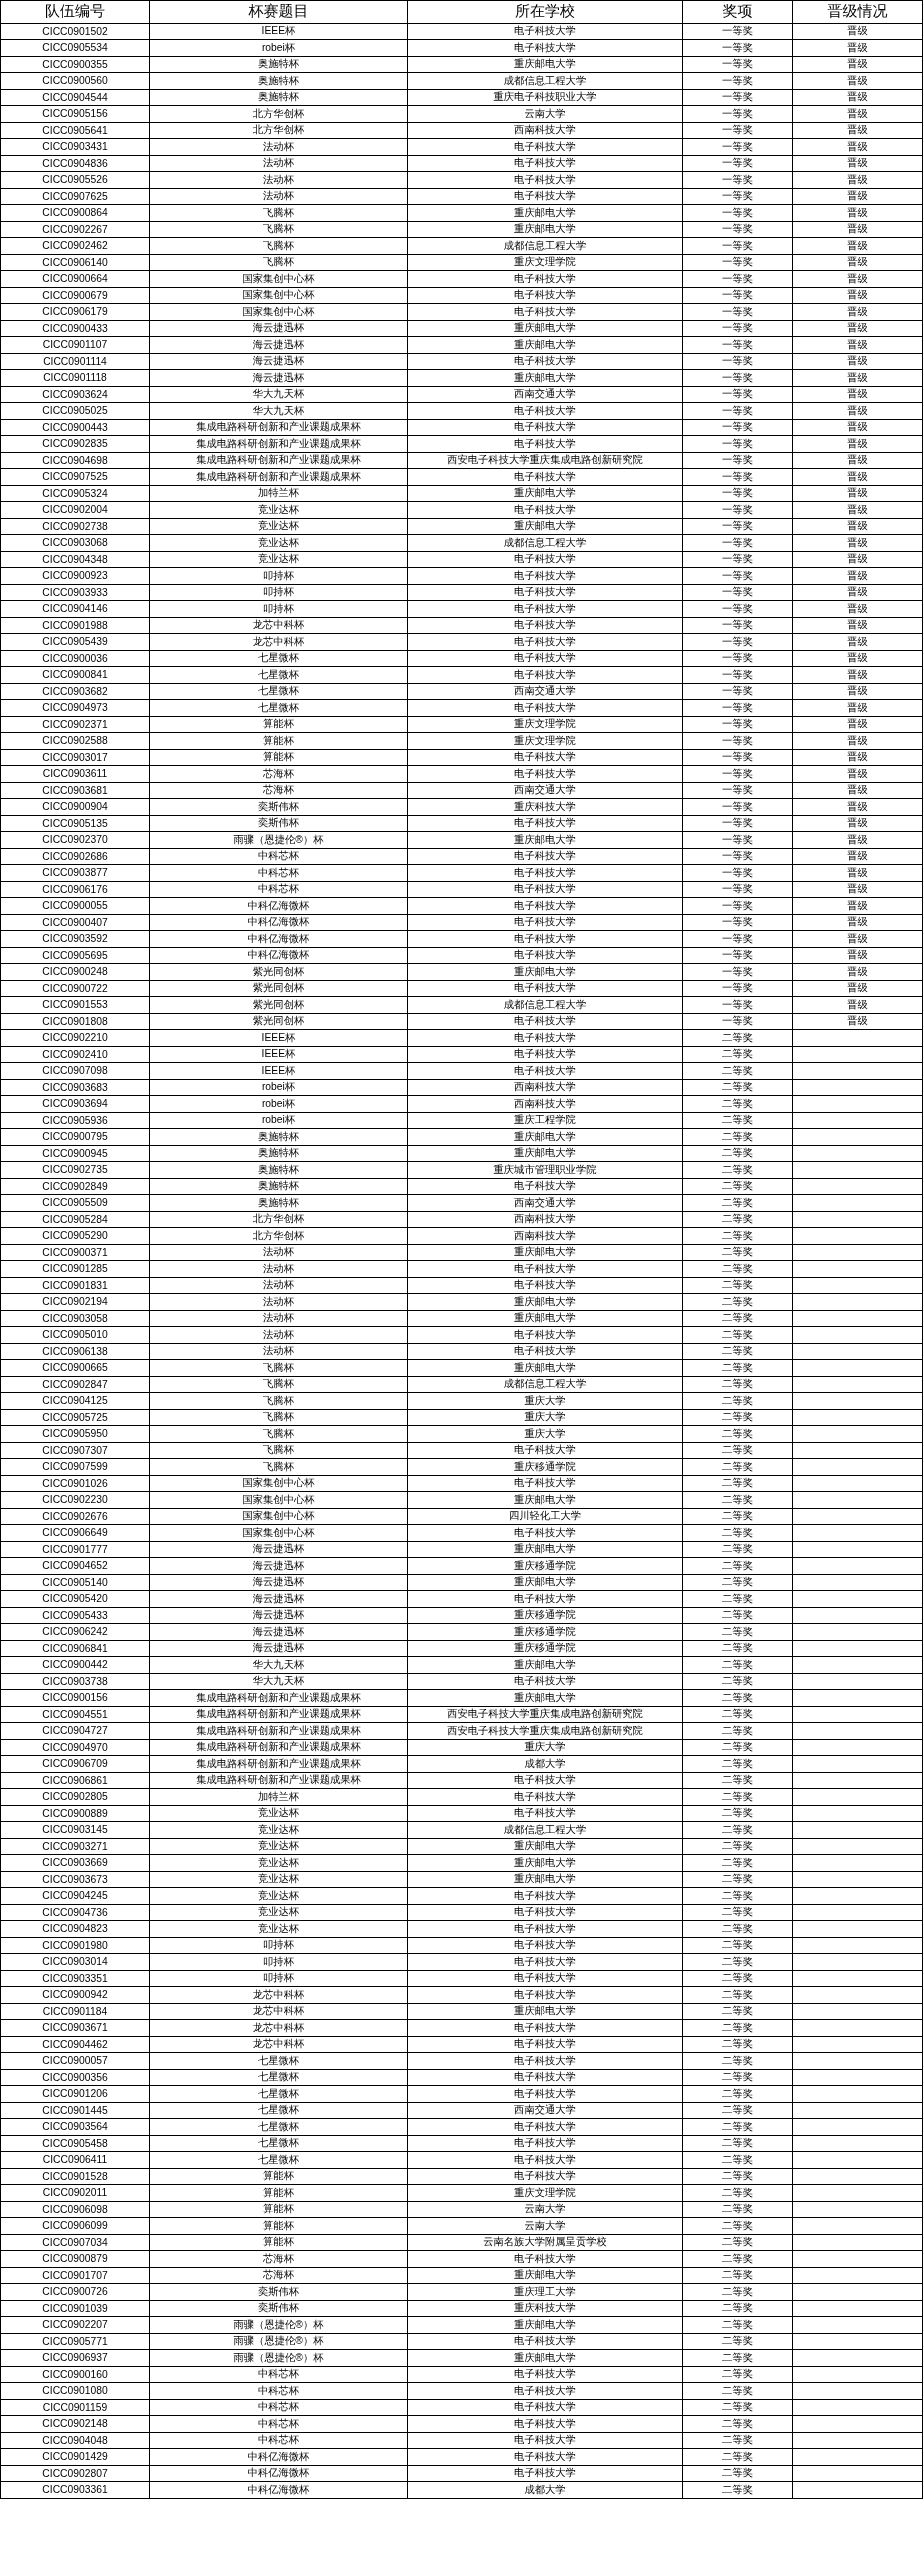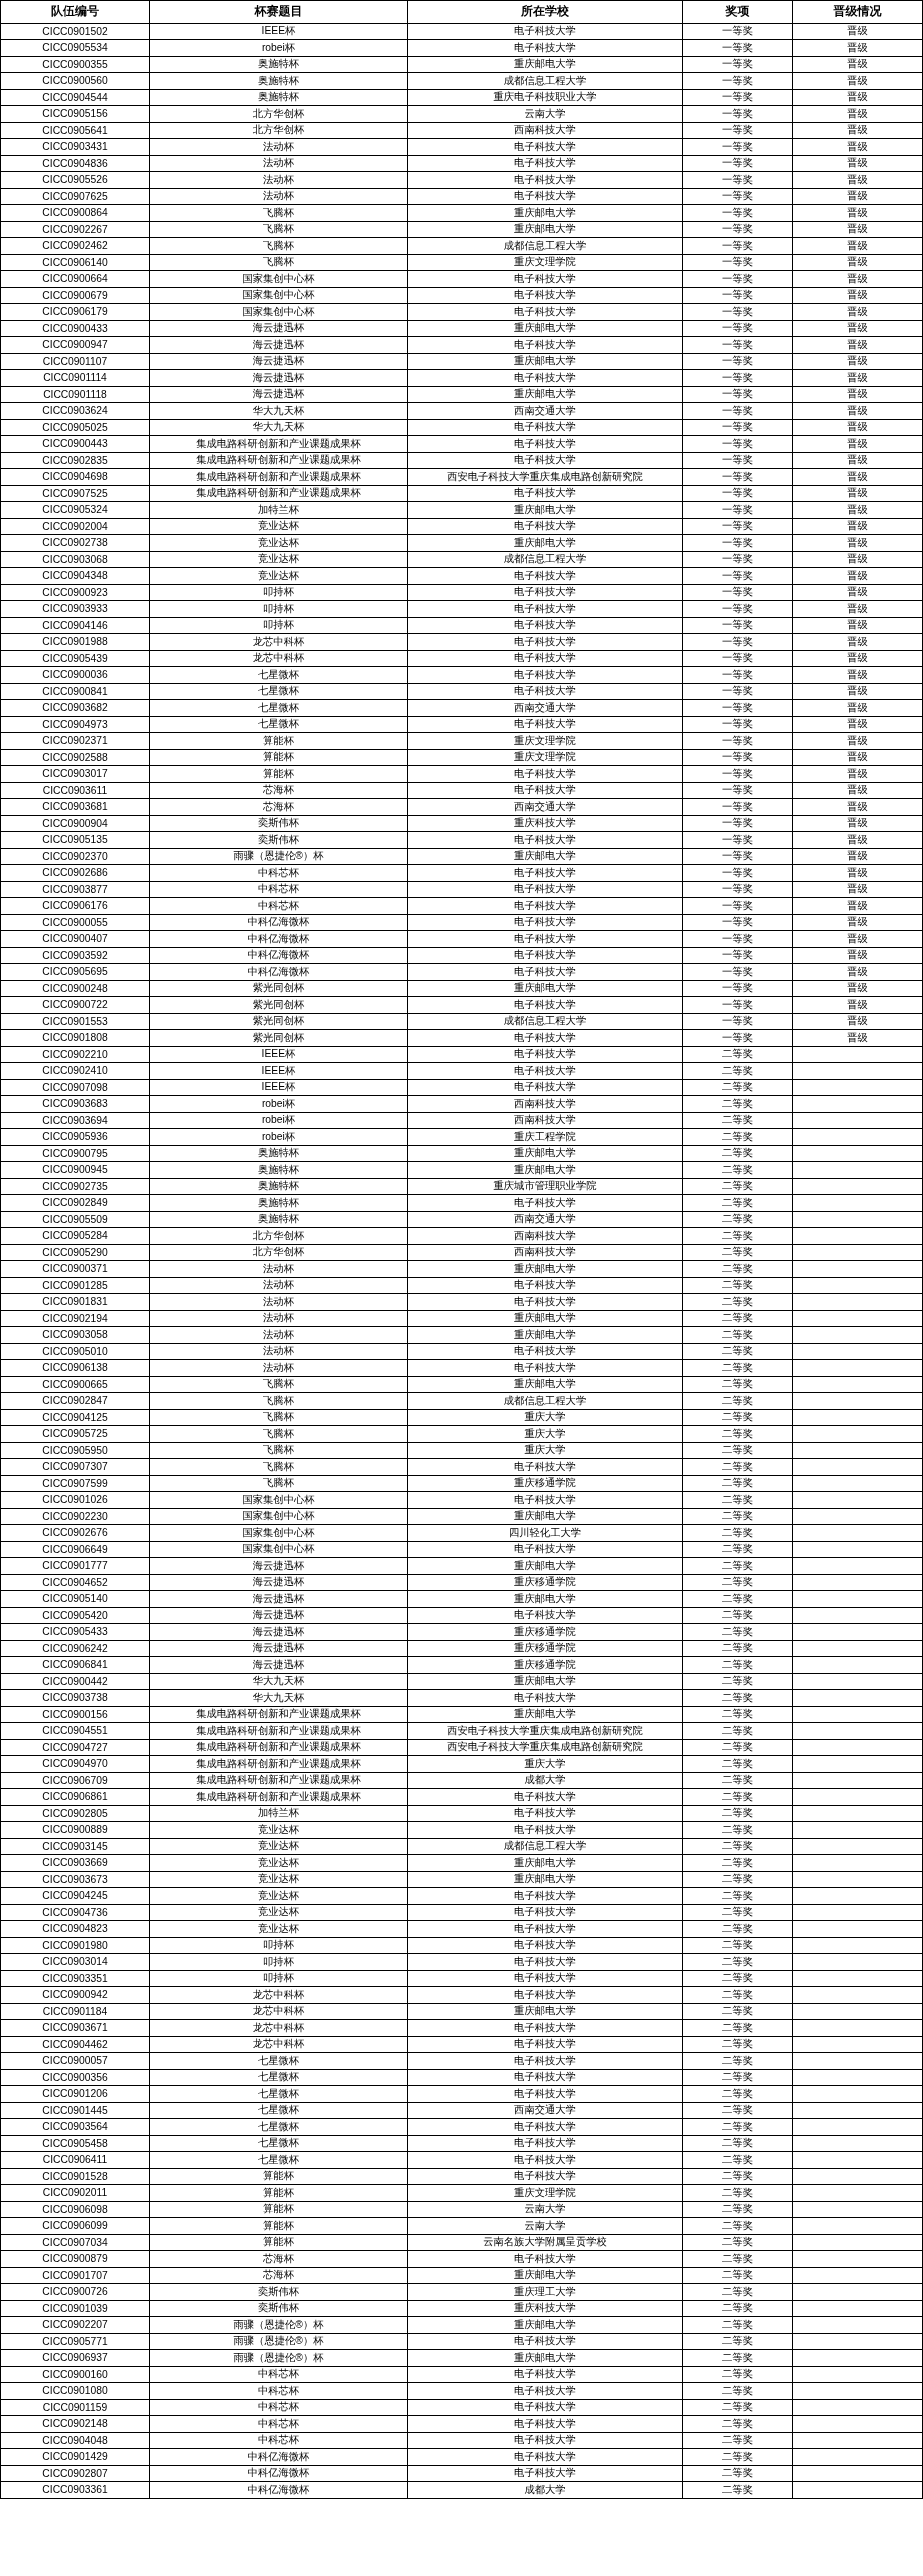--- a/index.html
+++ b/index.html
@@ -20,22 +20,22 @@
   table.results td {
     border: 1px solid #000000;
     text-align: center;
     vertical-align: middle;
     padding: 0;
     white-space: nowrap;
     overflow: visible;
   }
   table.results th {
     height: 21.6px;
-    font-size: 12px;
-    font-weight: bold;
+    font-size: 15px;
+    font-weight: normal;
   }
   table.results td {
     height: 15.5px;
     font-size: 10.3px;
     font-weight: normal;
   }
   col.c-team   { width: 149px; }
   col.c-cup    { width: 258px; }
   col.c-school { width: 275px; }
   col.c-award  { width: 110px; }
@@ -189,27 +189,20 @@
         <td>晋级</td>
       </tr>
       <tr>
         <td>CICC0900433</td>
         <td>海云捷迅杯</td>
         <td>重庆邮电大学</td>
         <td>一等奖</td>
         <td>晋级</td>
       </tr>
       <tr>
-        <td>CICC0900947</td>
-        <td>海云捷迅杯</td>
-        <td>电子科技大学</td>
-        <td>一等奖</td>
-        <td>晋级</td>
-      </tr>
-      <tr>
         <td>CICC0901107</td>
         <td>海云捷迅杯</td>
         <td>重庆邮电大学</td>
         <td>一等奖</td>
         <td>晋级</td>
       </tr>
       <tr>
         <td>CICC0901114</td>
         <td>海云捷迅杯</td>
         <td>电子科技大学</td>
@@ -829,20 +822,27 @@
         <td>CICC0900889</td>
         <td>竞业达杯</td>
         <td>电子科技大学</td>
         <td>二等奖</td>
         <td></td>
       </tr>
       <tr>
         <td>CICC0903145</td>
         <td>竞业达杯</td>
         <td>成都信息工程大学</td>
+        <td>二等奖</td>
+        <td></td>
+      </tr>
+      <tr>
+        <td>CICC0903271</td>
+        <td>竞业达杯</td>
+        <td>重庆邮电大学</td>
         <td>二等奖</td>
         <td></td>
       </tr>
       <tr>
         <td>CICC0903669</td>
         <td>竞业达杯</td>
         <td>重庆邮电大学</td>
         <td>二等奖</td>
         <td></td>
       </tr>

